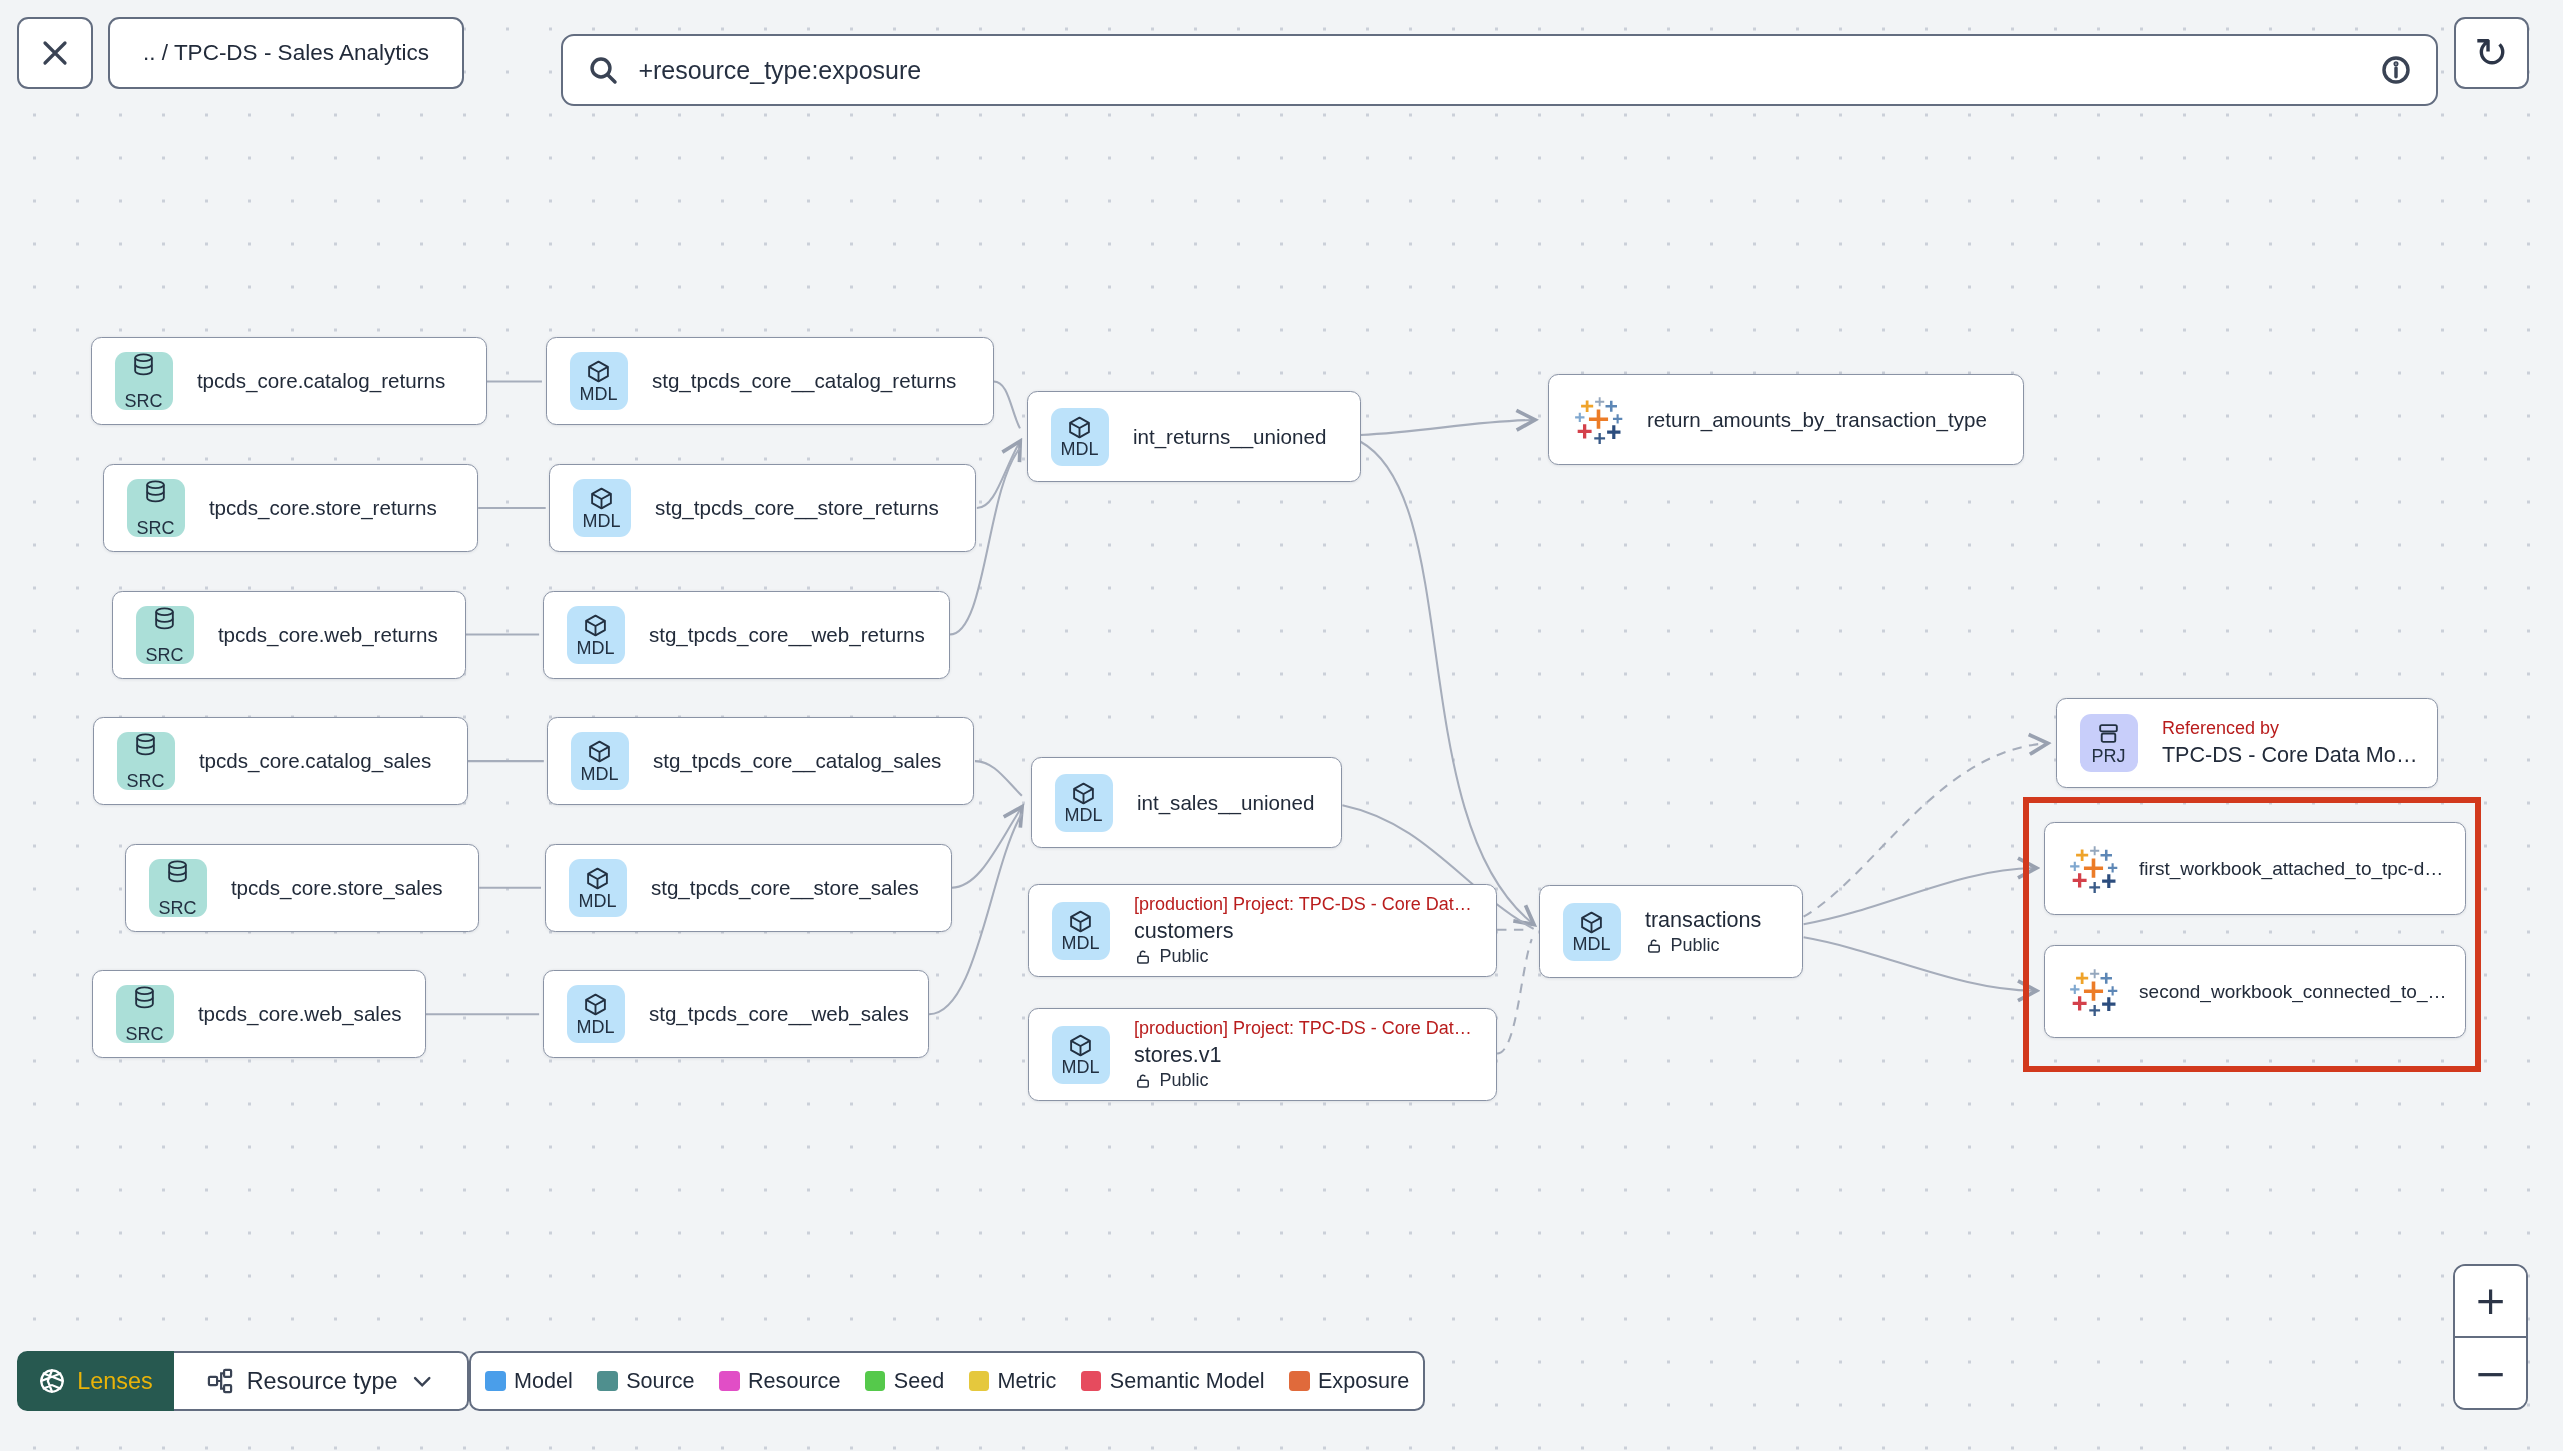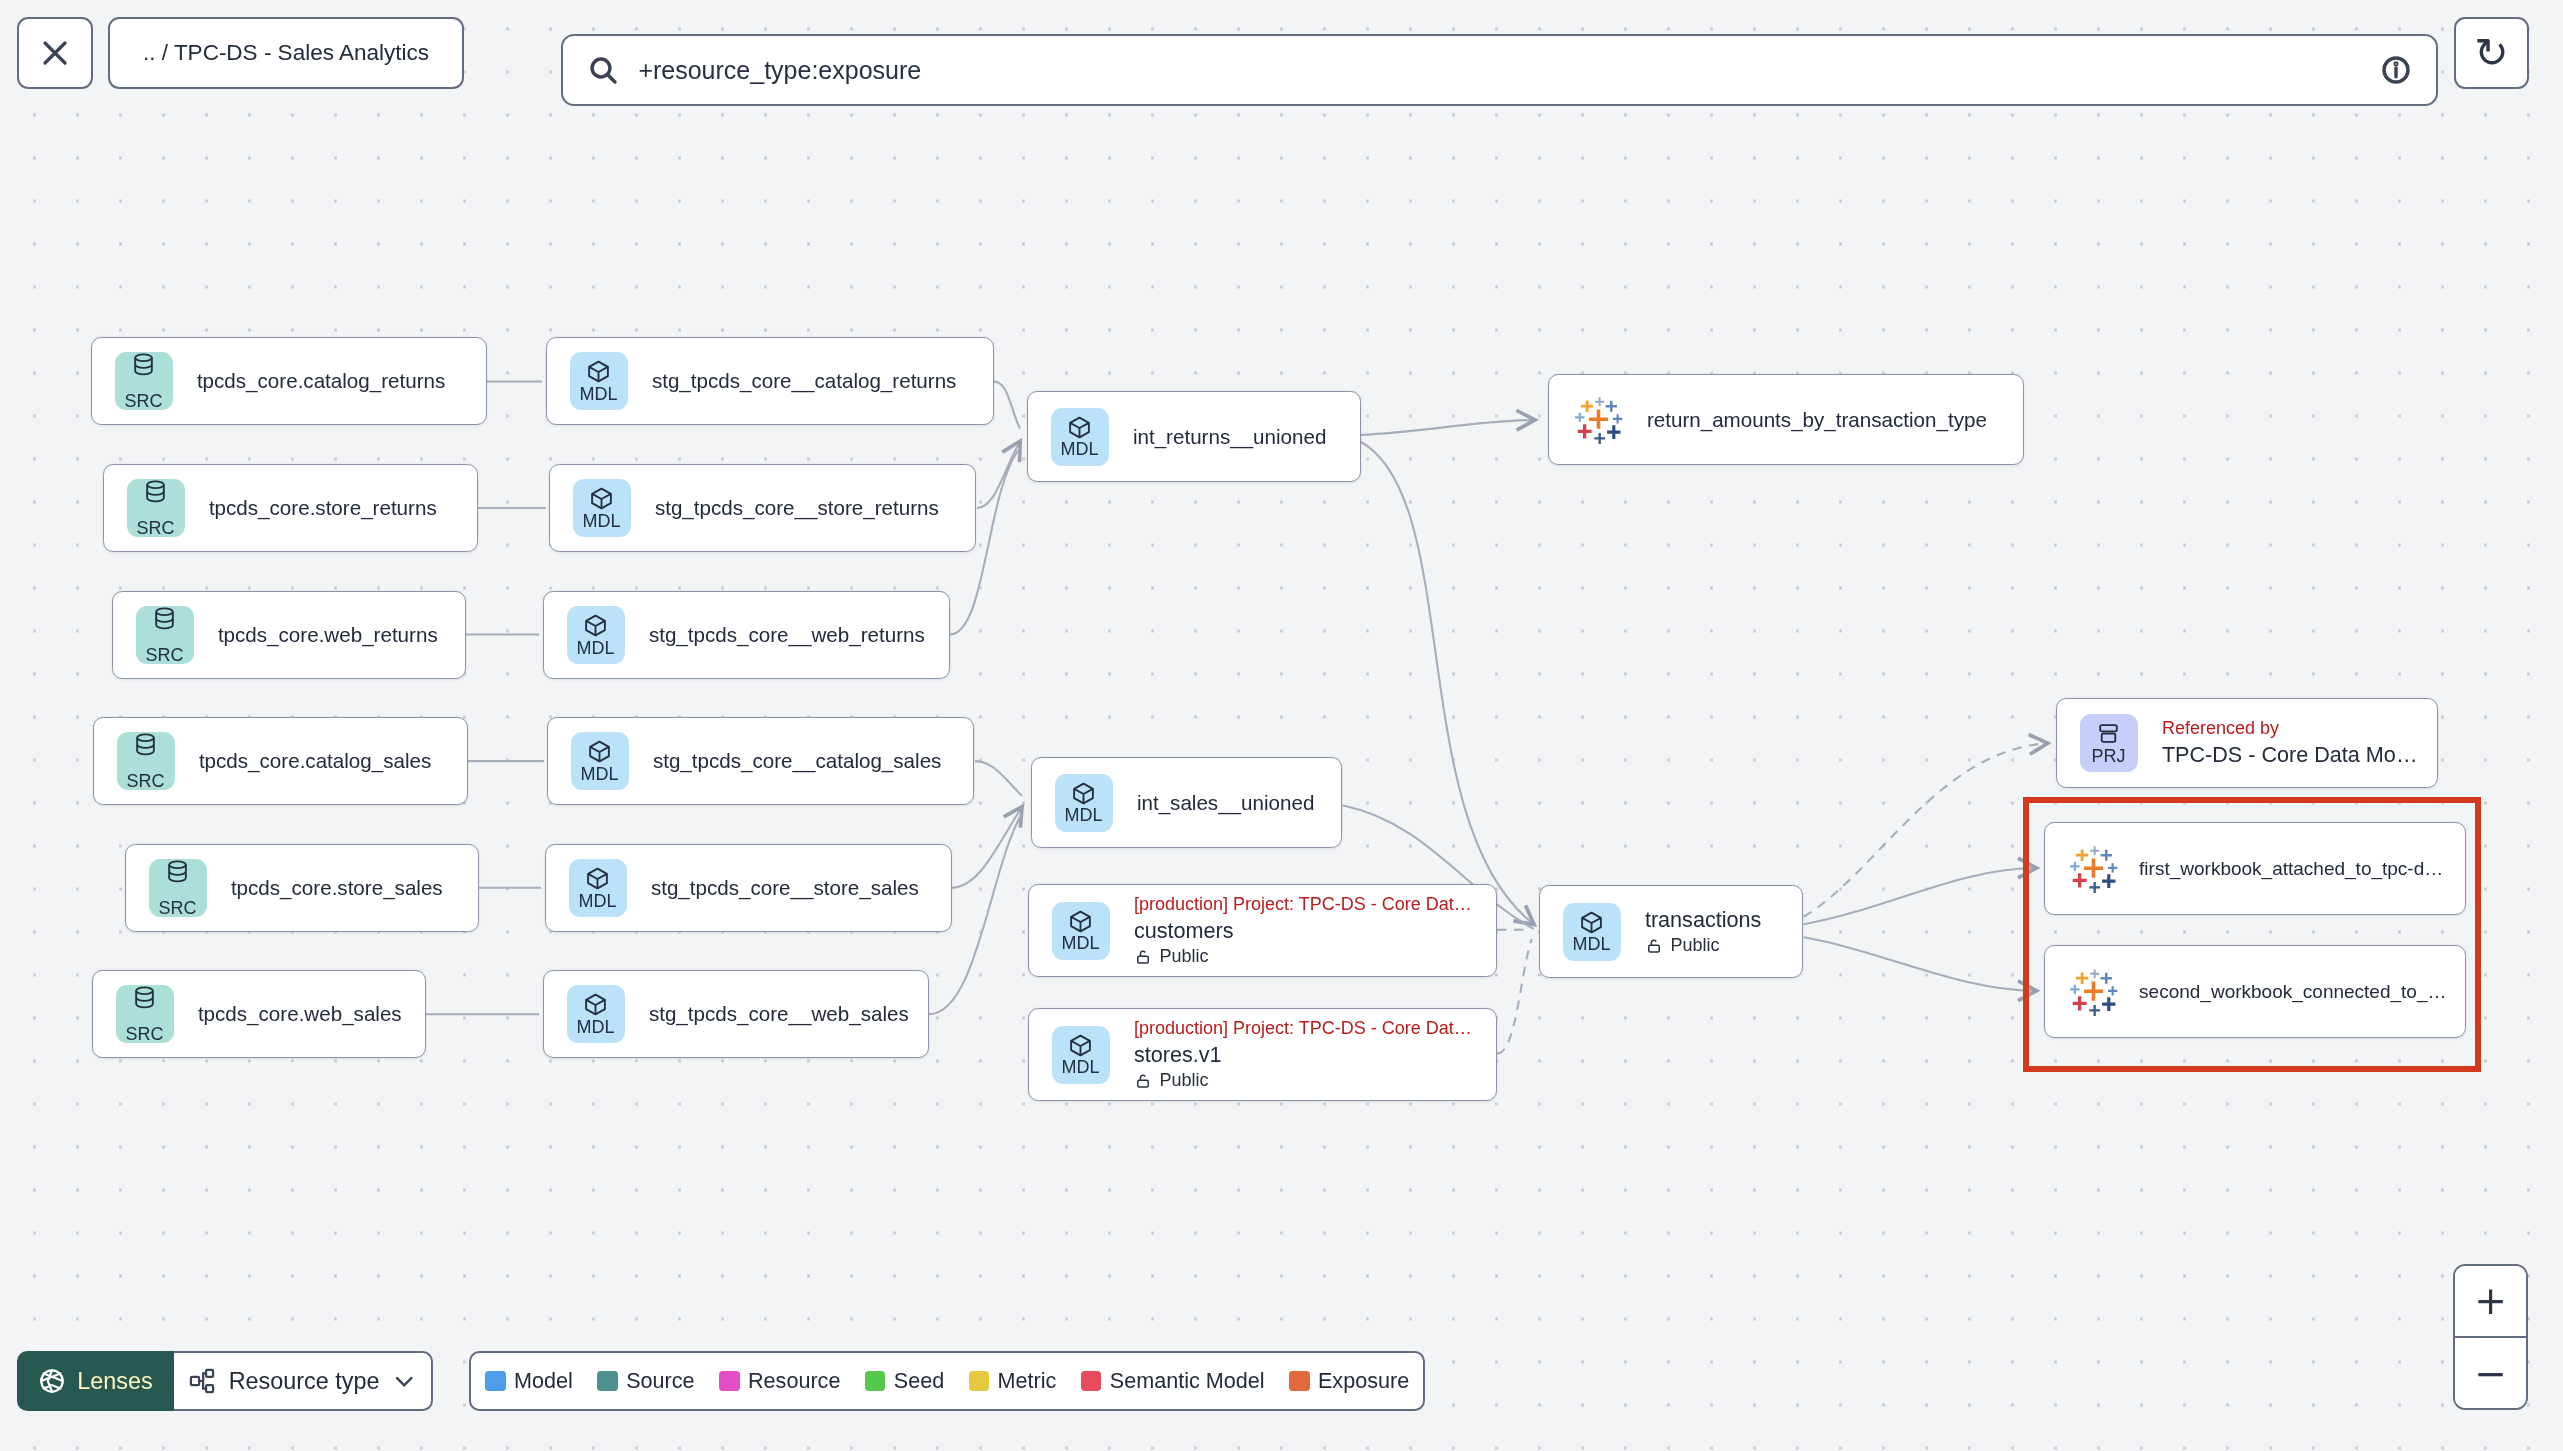--- a/index.html
+++ b/index.html
@@ -32,25 +32,25 @@
   .b-src{background:#abdfd8;justify-content:space-between;} .b-mdl{background:#bce2fa;} .b-prj{background:#c8cefa;}
   .node-col{display:flex;flex-direction:column;gap:2.8px;min-width:0;}
   .node-sub{font-size:18px;color:#b91c1c;white-space:nowrap;overflow:hidden;text-overflow:ellipsis;}
   .node-name{font-size:21.6px;white-space:nowrap;overflow:hidden;text-overflow:ellipsis;}
   .node-vis{display:flex;align-items:center;gap:7.5px;font-size:18px;color:#27303f;}
   .tab-icon{width:51px;height:51px;flex:0 0 auto;}
   .edges{position:absolute;left:0;top:0;z-index:1;pointer-events:none;}
   .hl-rect{position:absolute;border:6.6px solid #d2391d;box-sizing:border-box;z-index:3;}
   
   .filters{position:absolute;display:flex;height:60px;z-index:4;}
-  .lenses{display:flex;align-items:center;gap:11.2px;background:#275950;color:#fef9c3;
+  .lenses{display:flex;align-items:center;gap:11.2px;background:#275950;color:#eab308;
     border:2.3px solid #275950;border-radius:10.3px 0 0 10.3px;padding:0 19px;font-size:23.4px;cursor:pointer;}
   .res-type{display:flex;align-items:center;gap:13px;background:#fff;color:#222b3a;
     border:2.3px solid #636d80;border-left:none;border-radius:0 10.3px 10.3px 0;
-    padding:0 14px;font-size:23.4px;cursor:pointer;box-sizing:border-box;}
+    padding:0 32px;font-size:23.4px;cursor:pointer;box-sizing:border-box;}
   .legend{position:absolute;display:inline-flex;align-items:center;gap:24.4px;height:60px;
     background:#fff;border:2.3px solid #636d80;border-radius:10.3px;padding:0 14px;
     box-sizing:border-box;z-index:4;white-space:nowrap;}
   .legend-item{display:flex;align-items:center;gap:8.4px;font-size:21.6px;color:#222b3a;}
   .swatch{width:20.6px;height:20.6px;border-radius:3.7px;display:inline-block;}
   .zoomctl{position:absolute;width:75px;height:146px;background:#fff;border:2.3px solid #636d80;
     border-radius:12.2px;display:flex;flex-direction:column;box-sizing:border-box;overflow:hidden;z-index:4;}
   .zoomctl button{flex:1;border:none;background:#fff;font-size:39px;color:#2c3547;cursor:pointer;
     font-family:"DejaVu Sans",sans-serif;line-height:1;}
   .zoomctl .divider{height:2.3px;background:#636d80;}

